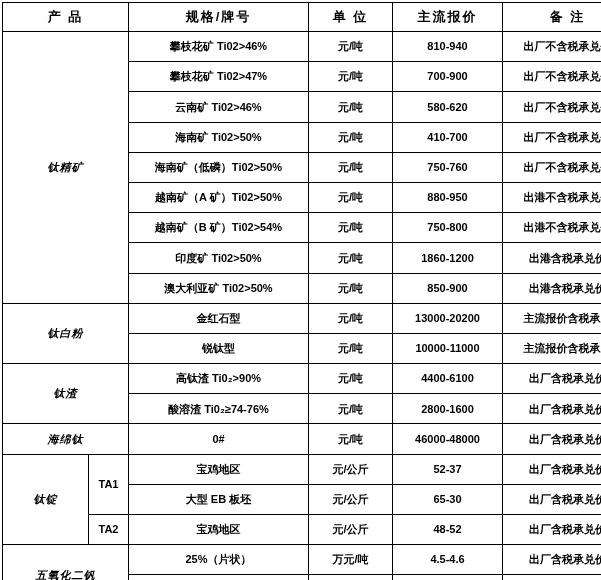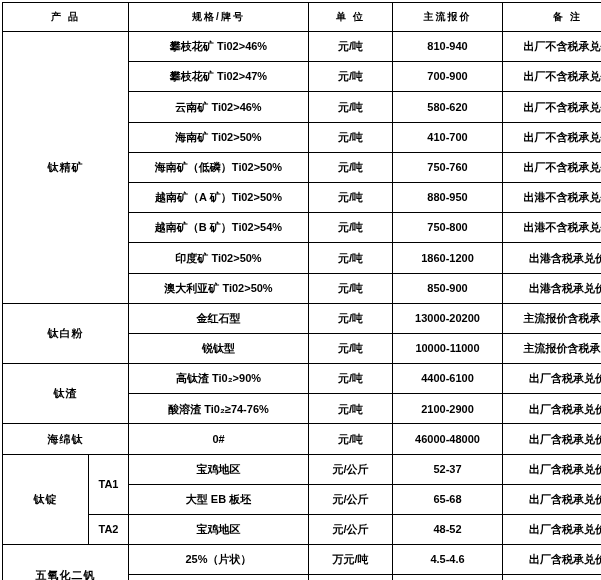--- a/index.html
+++ b/index.html
@@ -25,35 +25,35 @@
     text-align: center;
     vertical-align: middle;
     font-size: 11px;
     font-weight: bold;
     padding: 0 2px;
     line-height: 1.15;
     white-space: nowrap;
     overflow: hidden;
   }
   #price-table thead td {
-    font-size: 10px;
+    font-size: 13px;
     letter-spacing: 2px;
     height: 28px;
   }
   #price-table tbody td {
     height: 29.2px;
   }
   .col-prod { width: 86px; }
   .col-sub  { width: 40px; }
   .col-spec { width: 180px; }
   .col-unit { width: 84px; }
   .col-price{ width: 110px; }
   .col-note { width: 130px; }
   .spec-cell { font-size: 11px; }
-  .prod-cell { font-size: 12.5px; letter-spacing: 1px; }
+  .prod-cell { font-size: 12.5px; letter-spacing: 1px; font-style: italic; }
   .note-cell { font-size: 11px; }
 </style>
 </head>
 <body>
 
 <table id="price-table">
   <colgroup>
     <col class="col-prod">
       <col class="col-sub">
       <col class="col-spec">
@@ -142,42 +142,42 @@
       <tr>
         <td class="prod-cell" rowspan="2" colspan="2">钛渣</td>
         <td class="spec-cell">高钛渣 Ti0₂&gt;90%</td>
         <td>元/吨</td>
         <td>4400-6100</td>
         <td class="note-cell">出厂含税承兑价</td>
       </tr>
       <tr>
         <td class="spec-cell">酸溶渣 Ti0₂≥74-76%</td>
         <td>元/吨</td>
-        <td>2100-2900</td>
+        <td>2800-1600</td>
         <td class="note-cell">出厂含税承兑价</td>
       </tr>
       <tr>
         <td class="prod-cell" rowspan="1" colspan="2">海绵钛</td>
         <td class="spec-cell">0#</td>
         <td>元/吨</td>
         <td>46000-48000</td>
         <td class="note-cell">出厂含税承兑价</td>
       </tr>
       <tr>
         <td class="prod-cell" rowspan="3">钛锭</td>
         <td rowspan="2">TA1</td>
         <td class="spec-cell">宝鸡地区</td>
         <td>元/公斤</td>
         <td>52-37</td>
         <td class="note-cell">出厂含税承兑价</td>
       </tr>
       <tr>
         <td class="spec-cell">大型 EB 板坯</td>
         <td>元/公斤</td>
-        <td>65-68</td>
+        <td>65-30</td>
         <td class="note-cell">出厂含税承兑价</td>
       </tr>
       <tr>
         <td rowspan="1">TA2</td>
         <td class="spec-cell">宝鸡地区</td>
         <td>元/公斤</td>
         <td>48-52</td>
         <td class="note-cell">出厂含税承兑价</td>
       </tr>
       <tr>

